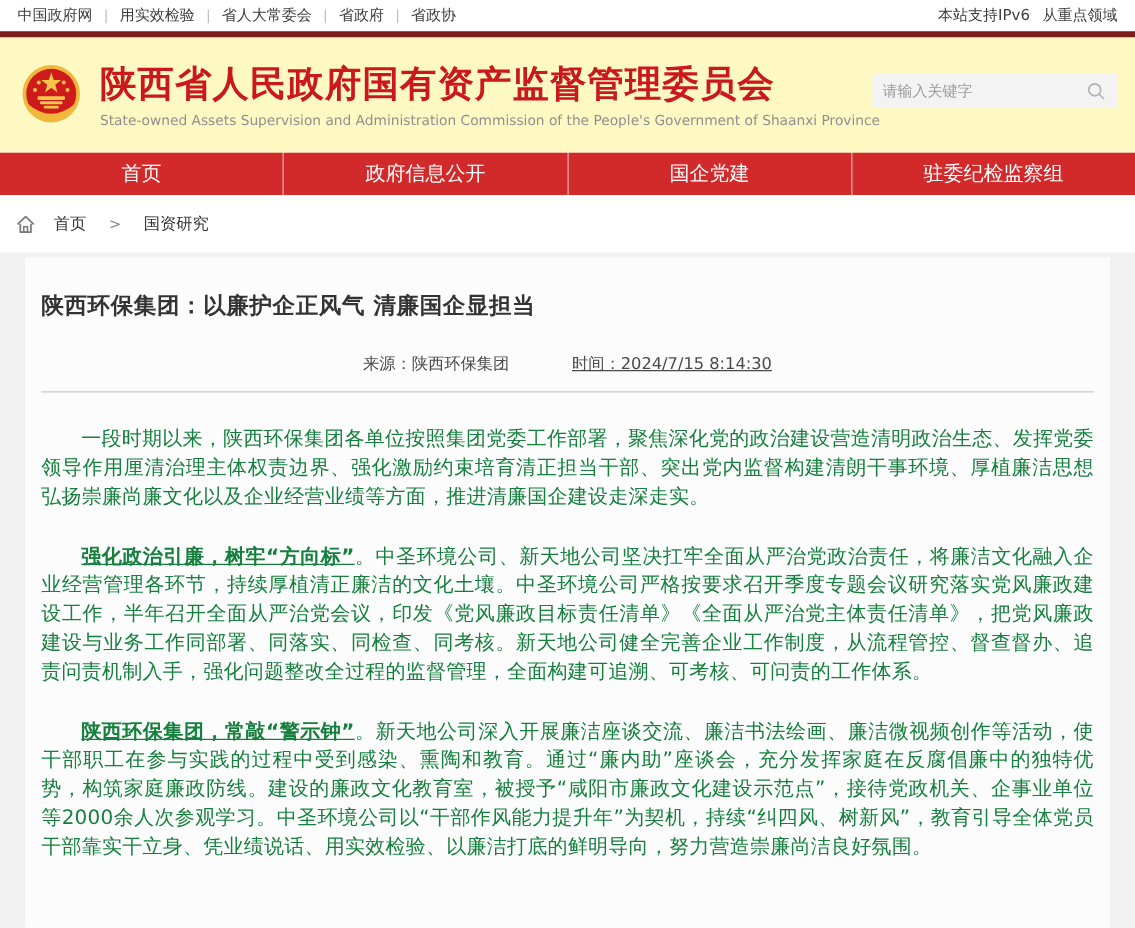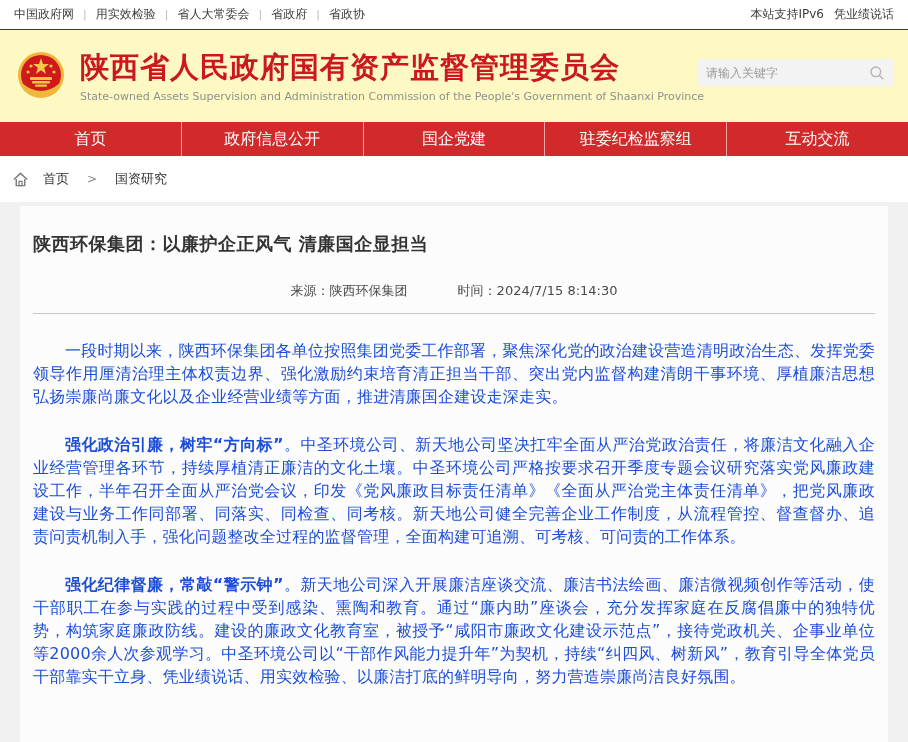--- a/index.html
+++ b/index.html
@@ -4,21 +4,21 @@
 <style>
   * { box-sizing: border-box; margin: 0; padding: 0; }
   html, body { background: #f1f1f2; }
   body {
     width: 908px; height: 742px; overflow: hidden;
     font-family: "DejaVu Sans", "Liberation Sans", sans-serif;
     position: relative;
   }
   
   .topbar {
-    height: 30px; background: #fff; border-bottom: 1px solid #7f1d1d;
+    height: 30px; background: #fff; border-bottom: 5px solid #7f1d1d;
     display: flex; align-items: center; padding: 0 14px;
     font-size: 12px; color: #3c3c3c;
   }
   .topbar-left { display: flex; align-items: center; }
   .tb-link { cursor: pointer; }
   .tb-sep { color: #bbb; margin: 0 9px; font-size: 11px; }
   .topbar-right { margin-left: auto; display: flex; align-items: flex-start; gap: 10px; }
   
   .header {
     background: #fef9c3; height: 92px; display: flex; align-items: center;
@@ -63,47 +63,47 @@
     margin: 4px 20px 0; background: #fcfcfc; min-height: 566px;
     padding: 26px 13px 30px;
   }
   .art-title {
     font-size: 18px; font-weight: bold; color: #333;
     letter-spacing: .5px;
   }
   .meta {
     text-align: center; margin-top: 26px; font-size: 13px; color: #4a4a4a;
   }
-  .meta .meta-time { margin-left: 46px; }
+  .meta .meta-time { margin-left: 46px; text-decoration: underline; }
   .divider { border: none; border-top: 1px solid #c9c9c9; margin-top: 13px; }
   .paras { margin-top: 15px; }
   .para {
-    font-size: 16px; color: #1d4ed8; line-height: 23px; text-indent: 2em;
+    font-size: 16px; color: #15803d; line-height: 23px; text-indent: 2em;
     text-align: justify; margin-top: 25px; letter-spacing: 0.2px;
   }
-  .para b { font-weight: bold; }
+  .para b { font-weight: bold; text-decoration: underline; }
 </style>
 </head>
 <body>
 
 <div class="topbar">
   <div class="topbar-left" id="topbar-links">
       <span class="tb-link">中国政府网</span>
       <span class="tb-sep">|</span>
       <span class="tb-link">用实效检验</span>
       <span class="tb-sep">|</span>
       <span class="tb-link">省人大常委会</span>
       <span class="tb-sep">|</span>
       <span class="tb-link">省政府</span>
       <span class="tb-sep">|</span>
       <span class="tb-link">省政协</span>
     </div>
   <div class="topbar-right">
     <span>本站支持IPv6</span>
-    <span class="tb-link">凭业绩说话</span>
+    <span class="tb-link">从重点领域</span>
   </div>
 </div>
 
 <div class="header">
   <svg class="emblem" viewBox="0 0 54 54">
     <circle cx="27" cy="26" r="23" fill="#f0b73d"></circle>
     <circle cx="27" cy="26" r="20" fill="#cf1a1c"></circle>
     <polygon points="27,9 29,15 35,15 30.2,18.8 32,25 27,21.2 22,25 23.8,18.8 19,15 25,15" fill="#f6c64a"></polygon>
     <circle cx="17" cy="17" r="1.6" fill="#f6c64a"></circle>
     <circle cx="37" cy="17" r="1.6" fill="#f6c64a"></circle>
@@ -127,21 +127,20 @@
       </svg>
     </span>
   </div>
 </div>
 
 <div class="nav" id="nav-bar">
     <div class="nav-item">首页</div>
     <div class="nav-item">政府信息公开</div>
     <div class="nav-item">国企党建</div>
     <div class="nav-item">驻委纪检监察组</div>
-    <div class="nav-item">互动交流</div>
   </div>
 
 <div class="crumbs">
   <svg class="home-icon" viewBox="0 0 18 18">
     <path d="M2.5 8.5 L9 2.5 L15.5 8.5" fill="none" stroke="#7a7a7a" stroke-width="1.5" stroke-linecap="round" stroke-linejoin="round"></path>
     <path d="M4.5 8.5 V15.5 H13.5 V8.5" fill="none" stroke="#7a7a7a" stroke-width="1.5" stroke-linejoin="round"></path>
     <rect x="7.4" y="11" width="3.2" height="4.5" fill="none" stroke="#7a7a7a" stroke-width="1.3"></rect>
   </svg>
   <span class="crumb-link">首页</span>
   <span class="crumb-sep">&gt;</span>
@@ -151,15 +150,15 @@
 <div class="card">
   <div class="art-title">陕西环保集团：以廉护企正风气 清廉国企显担当</div>
   <div class="meta">
     <span class="meta-source">来源：陕西环保集团</span>
     <span class="meta-time">时间：2024/7/15 8:14:30</span>
   </div>
   <hr class="divider">
   <div class="paras" id="paras">
       <p class="para">一段时期以来，陕西环保集团各单位按照集团党委工作部署，聚焦深化党的政治建设营造清明政治生态、发挥党委领导作用厘清治理主体权责边界、强化激励约束培育清正担当干部、突出党内监督构建清朗干事环境、厚植廉洁思想弘扬崇廉尚廉文化以及企业经营业绩等方面，推进清廉国企建设走深走实。</p>
       <p class="para"><b>强化政治引廉，树牢“方向标”</b>。中圣环境公司、新天地公司坚决扛牢全面从严治党政治责任，将廉洁文化融入企业经营管理各环节，持续厚植清正廉洁的文化土壤。中圣环境公司严格按要求召开季度专题会议研究落实党风廉政建设工作，半年召开全面从严治党会议，印发《党风廉政目标责任清单》《全面从严治党主体责任清单》，把党风廉政建设与业务工作同部署、同落实、同检查、同考核。新天地公司健全完善企业工作制度，从流程管控、督查督办、追责问责机制入手，强化问题整改全过程的监督管理，全面构建可追溯、可考核、可问责的工作体系。</p>
-      <p class="para"><b>强化纪律督廉，常敲“警示钟”</b>。新天地公司深入开展廉洁座谈交流、廉洁书法绘画、廉洁微视频创作等活动，使干部职工在参与实践的过程中受到感染、熏陶和教育。通过“廉内助”座谈会，充分发挥家庭在反腐倡廉中的独特优势，构筑家庭廉政防线。建设的廉政文化教育室，被授予“咸阳市廉政文化建设示范点”，接待党政机关、企事业单位等2000余人次参观学习。中圣环境公司以“干部作风能力提升年”为契机，持续“纠四风、树新风”，教育引导全体党员干部靠实干立身、凭业绩说话、用实效检验、以廉洁打底的鲜明导向，努力营造崇廉尚洁良好氛围。</p>
+      <p class="para"><b>陕西环保集团，常敲“警示钟”</b>。新天地公司深入开展廉洁座谈交流、廉洁书法绘画、廉洁微视频创作等活动，使干部职工在参与实践的过程中受到感染、熏陶和教育。通过“廉内助”座谈会，充分发挥家庭在反腐倡廉中的独特优势，构筑家庭廉政防线。建设的廉政文化教育室，被授予“咸阳市廉政文化建设示范点”，接待党政机关、企事业单位等2000余人次参观学习。中圣环境公司以“干部作风能力提升年”为契机，持续“纠四风、树新风”，教育引导全体党员干部靠实干立身、凭业绩说话、用实效检验、以廉洁打底的鲜明导向，努力营造崇廉尚洁良好氛围。</p>
     </div>
 </div>
 
 </body></html>

